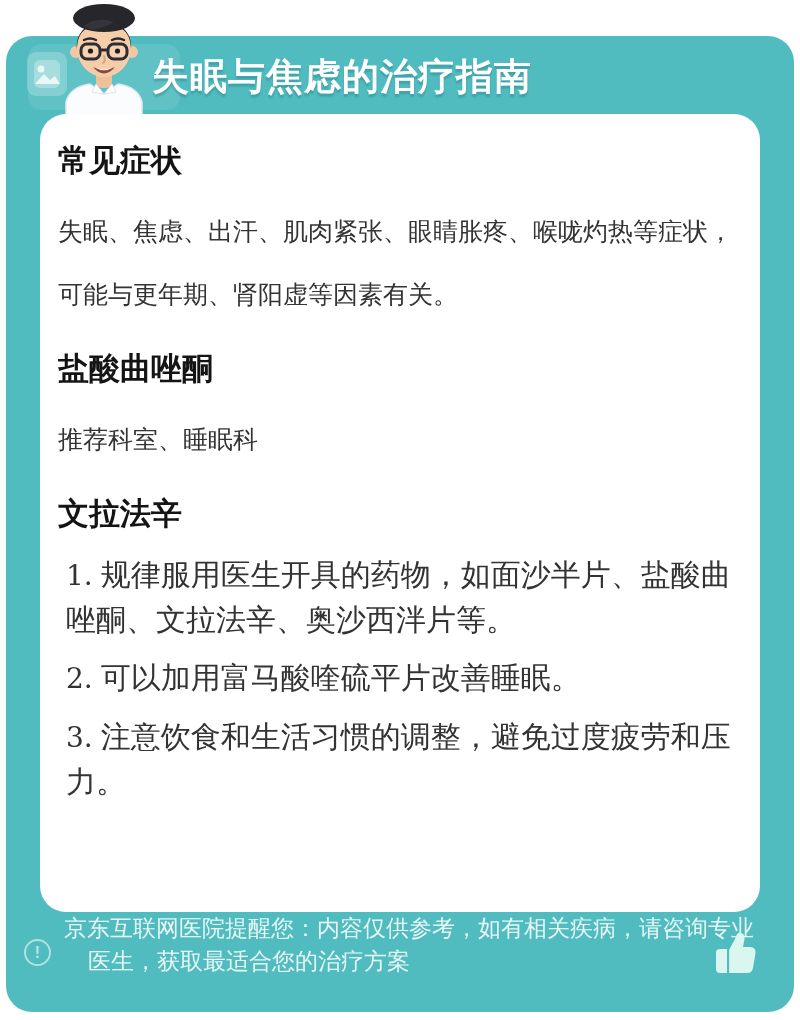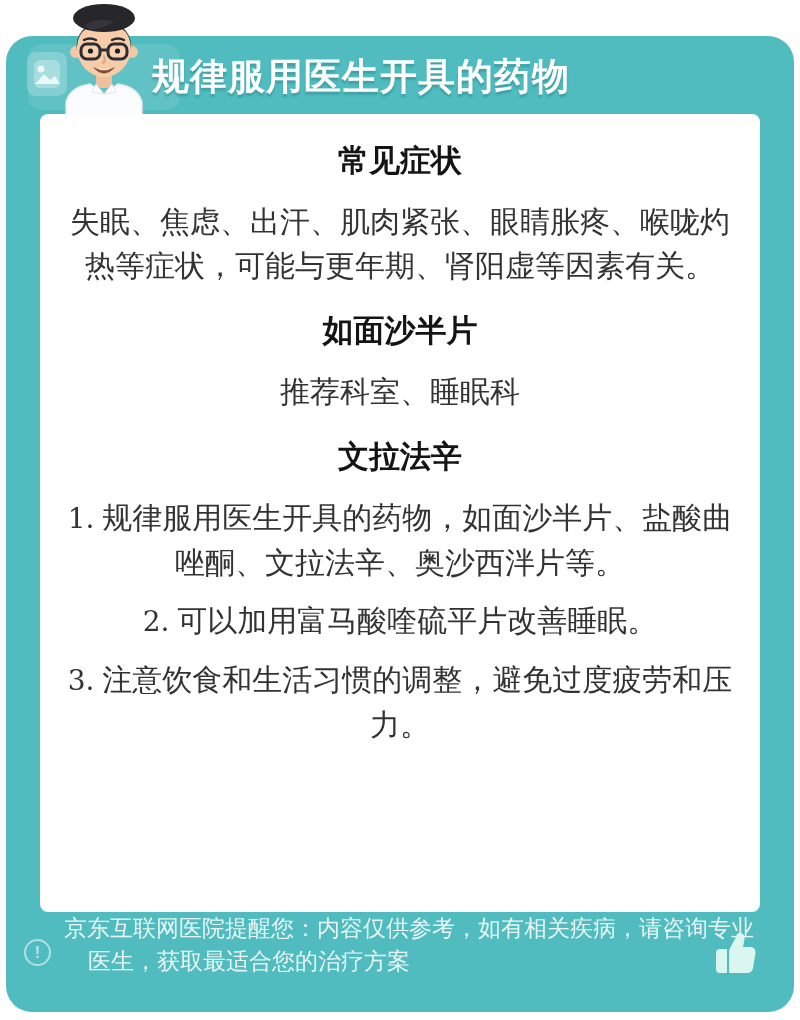--- a/index.html
+++ b/index.html
@@ -33,32 +33,31 @@
   }
   .page-title{
     position:absolute;left:152px;top:52px;
     font-size:37px;font-weight:bold;color:var(--title);
     letter-spacing:1px;
     text-shadow:0 3px 2px rgba(20,100,105,0.30);
     white-space:nowrap;
   }
   .card{
     position:absolute;left:40px;top:114px;width:720px;height:798px;
-    background:#ffffff;border-radius:8px;
+    background:#ffffff;border-radius:26px;
     padding:26px 18px;
     overflow:hidden;
-    text-align:center;
   }
   .card h2{
     font-size:31px;line-height:42px;font-weight:bold;color:var(--heading);
     margin:22px 0 18px;
   }
   .card h2.first{margin-top:0;}
   .card p.body{
-    font-size:30px;line-height:44px;color:var(--body);
+    font-size:25px;line-height:63px;color:var(--body);
     margin:0 0 8px;
   }
   .card p.list-item{
     font-size:30px;line-height:44px;color:var(--body);
     margin:0 8px 14px;
   }
   .card p.list-item .num{
     font-family:"DejaVu Serif","Liberation Serif",serif;
     font-size:28px;
     margin-right:8px;
@@ -128,27 +127,27 @@
     <circle cx="42.5" cy="51" r="2.6" fill="#1f1e23"></circle>
     <circle cx="69.5" cy="51" r="2.6" fill="#1f1e23"></circle>
 
     <path d="M56 56 Q58 61 55 63" stroke="#d9a57e" stroke-width="2" fill="none" stroke-linecap="round"></path>
 
     <path d="M45 67 Q56 80 67 67 Q56 72 45 67 Z" fill="#8c4a3c"></path>
     <path d="M47 67.5 Q56 71 65 67.5 Q56 73 47 67.5 Z" fill="#ffffff"></path>
   </svg>
 </div>
 
-<div class="page-title">规律服用医生开具的药物</div>
+<div class="page-title">失眠与焦虑的治疗指南</div>
 
 <div class="card">
   <h2 class="first">常见症状</h2>
   <p class="body">失眠、焦虑、出汗、肌肉紧张、眼睛胀疼、喉咙灼热等症状，可能与更年期、肾阳虚等因素有关。</p>
 
-  <h2>如面沙半片</h2>
+  <h2>盐酸曲唑酮</h2>
   <p class="body">推荐科室、睡眠科</p>
 
   <h2>文拉法辛</h2>
   <p class="list-item"><span class="num">1.</span><span>规律服用医生开具的药物，如面沙半片、盐酸曲唑酮、文拉法辛、奥沙西泮片等。</span></p>
   <p class="list-item"><span class="num">2.</span><span>可以加用富马酸喹硫平片改善睡眠。</span></p>
   <p class="list-item"><span class="num">3.</span><span>注意饮食和生活习惯的调整，避免过度疲劳和压力。</span></p>
 </div>
 
 <div class="footer">
   <div class="alert">!</div>

